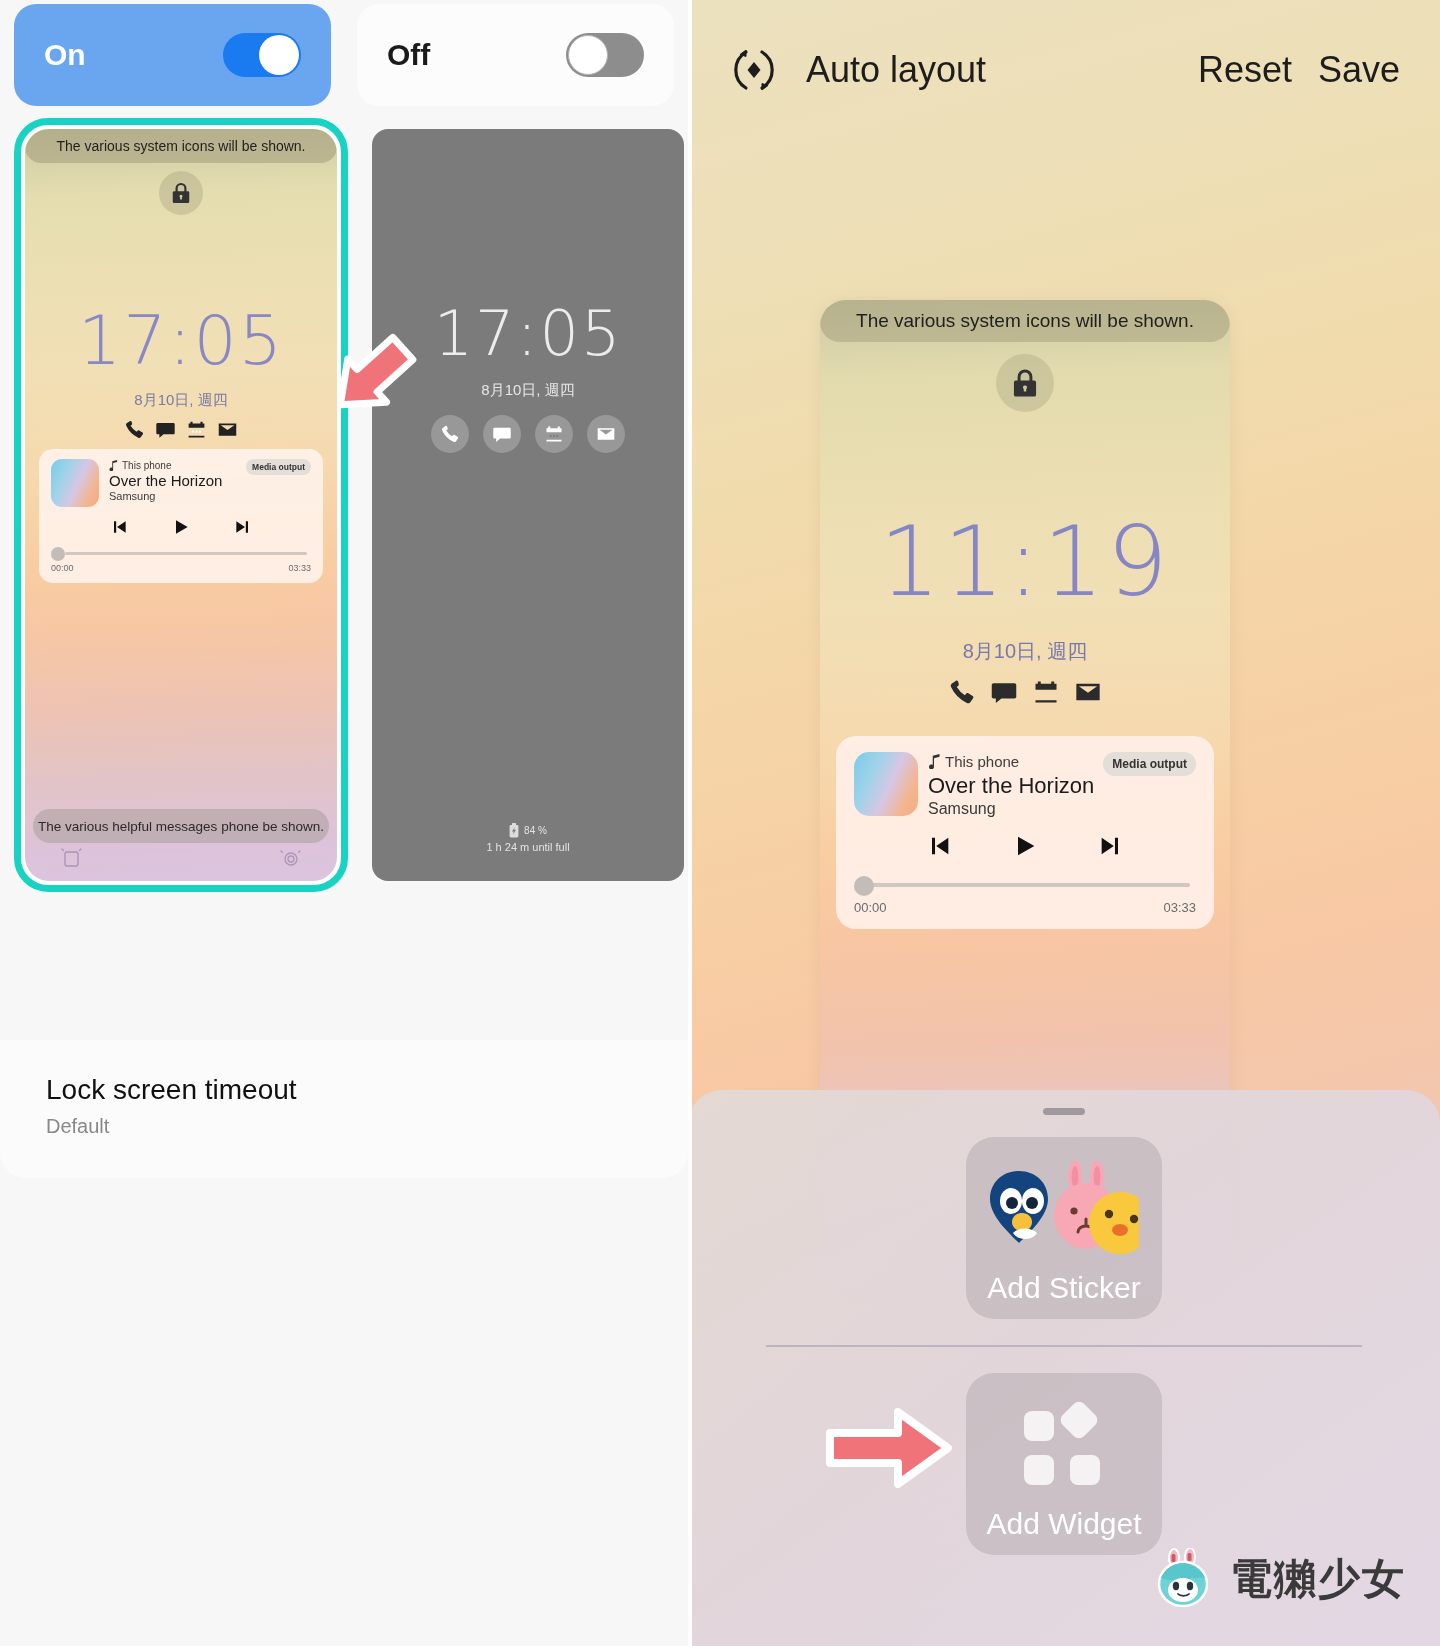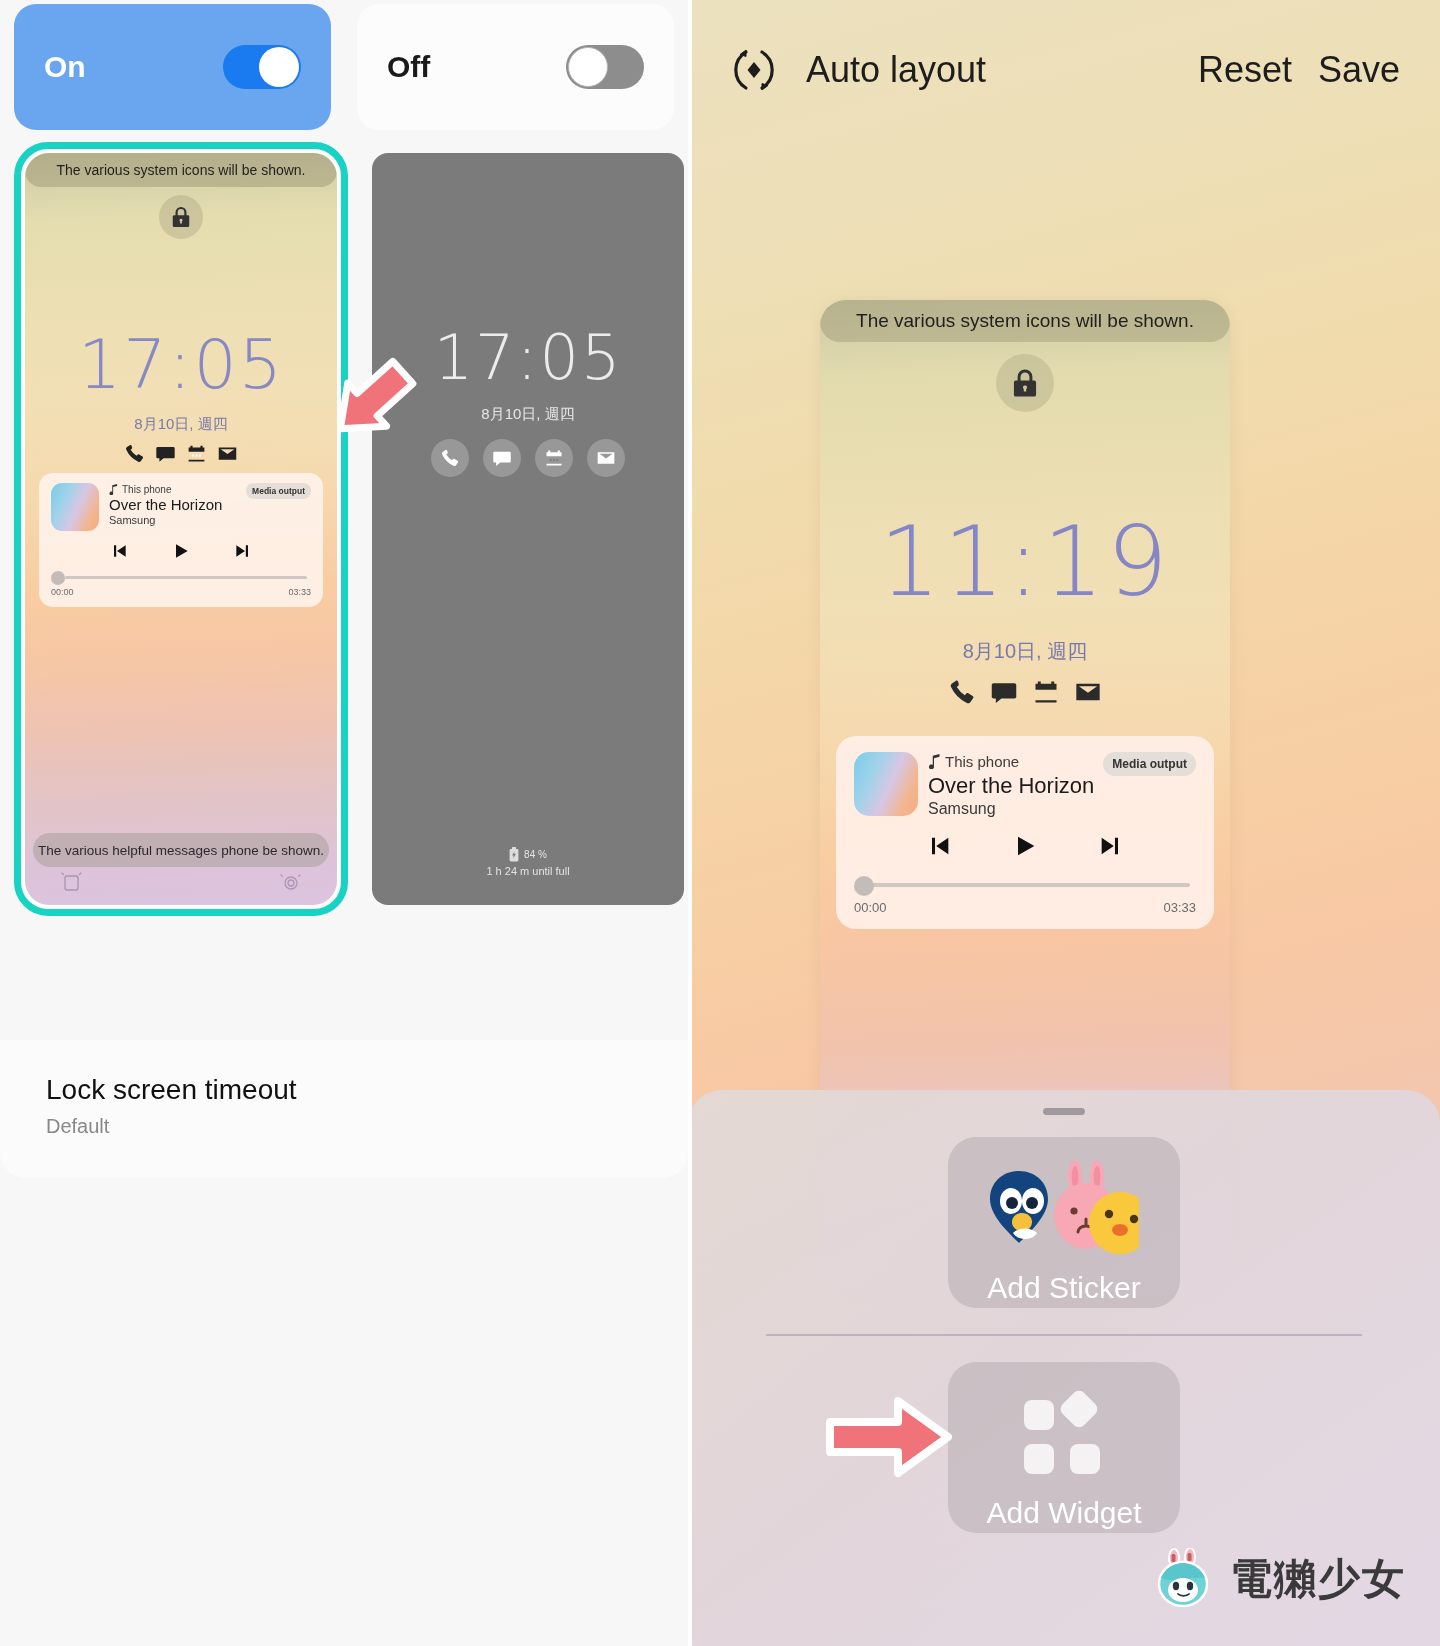--- a/index.html
+++ b/index.html
@@ -36,21 +36,21 @@
     letter-spacing: -0.3px;
   }
   .kebab { position: absolute; right: 44px; top: 50%; transform: translateY(-50%);
            width: 8px; cursor: pointer; }
   .kebab i { display: block; width: 7px; height: 7px; border-radius: 50%;
              background: #1b1b1b; margin: 5px 0; }
 
   
   .toggle-row { display: flex; gap: 26px; padding: 0 14px; margin-top: 4px; position: relative; }
   .toggle-card {
-    flex: 1; height: 126px; border-radius: 22px;
+    flex: 1; height: 102px; border-radius: 22px;
     display: flex; align-items: center; justify-content: space-between;
     padding: 0 30px;
     cursor: pointer;
   }
   .toggle-card.on { background: #6aa6f0; }
   .toggle-card.off { background: #fcfcfc; }
   .toggle-label { font-size: 30px; font-weight: 600; }
   .toggle-card.on .toggle-label { color: #ffffff; }
   .toggle-card.off .toggle-label { color: #1a1a1a; }
   .switch { width: 78px; height: 44px; border-radius: 22px; position: relative; flex: none; }
@@ -240,24 +240,24 @@
 
   
   .sheet {
     position: absolute; left: 0; right: 0; bottom: 0; height: 556px;
     background: linear-gradient(140deg, rgba(227,217,213,0.96) 0%, rgba(226,214,219,0.96) 45%, rgba(227,216,228,0.96) 100%);
     border-radius: 34px 34px 0 0;
   }
   .sheet-grip { width: 42px; height: 7px; border-radius: 4px; background: #a09a9e;
                 margin: 18px auto 0 auto; }
   .sheet-btn {
-    width: 232px; margin: 0 auto; border-radius: 28px;
+    width: 196px; margin: 0 auto; border-radius: 28px;
     background: rgba(175,167,171,0.48);
     display: flex; flex-direction: column; align-items: center;
-    padding: 20px 0 3px 0;
+    padding: 20px 0 14px 0;
   }
   .sheet-btn .glyph { height: 112px; display: flex; align-items: center; justify-content: center; }
   .sheet-btn .cap { font-size: 30px; color: #ffffff; margin-top: 2px; }
   .sheet-divider { height: 2px; background: rgba(150,145,165,0.5);
                    margin: 26px 78px 0 78px; }
   .sheet-sec1 { padding-top: 22px; }
   .sheet-sec2 { padding-top: 26px; position: relative; }
 
   .arrow-right { position: absolute; left: 138px; top: 58px; width: 128px; height: 86px; }
 

